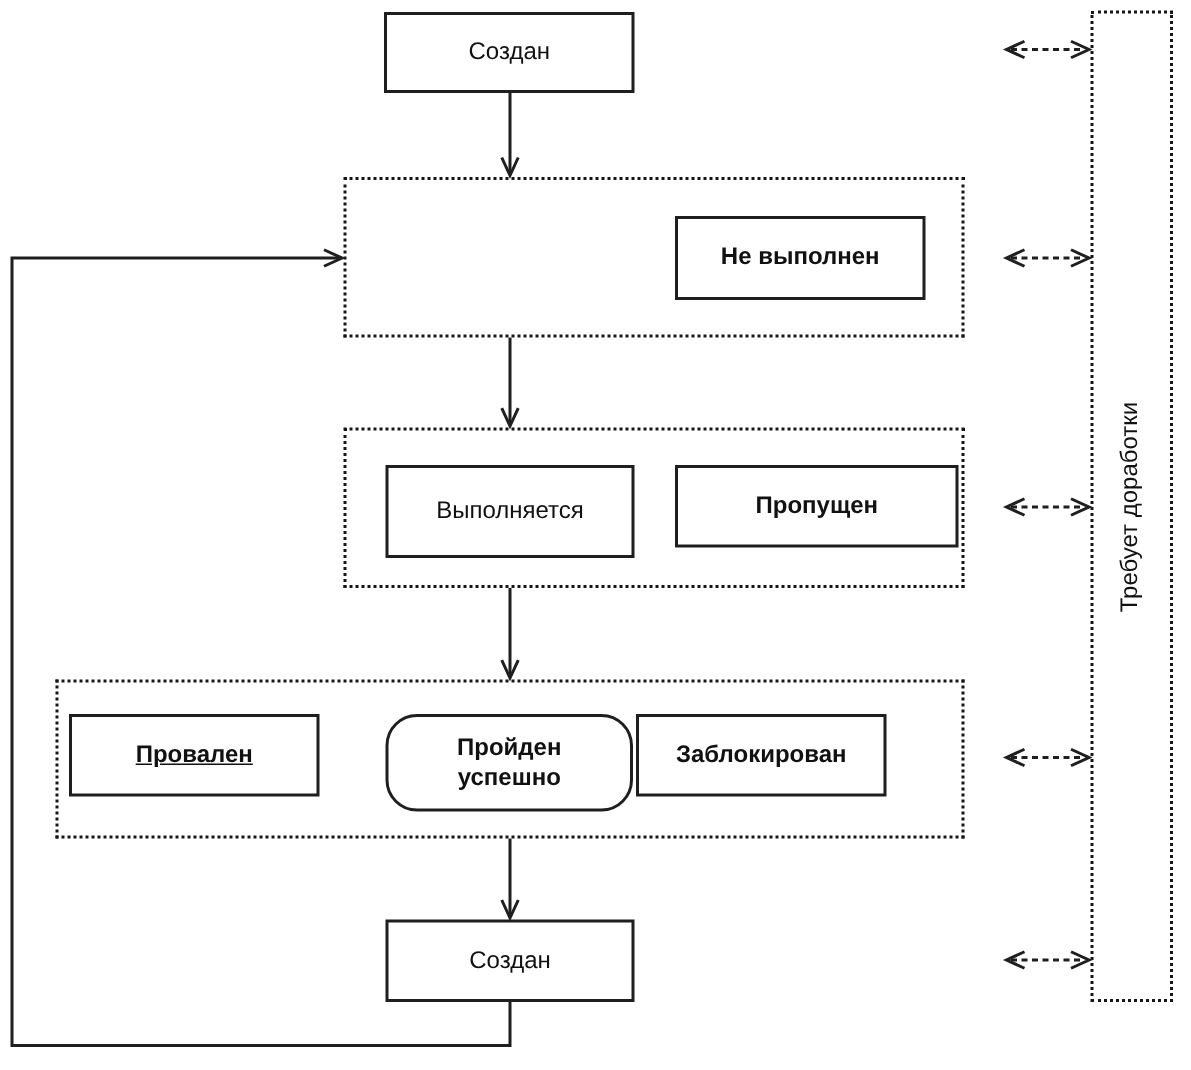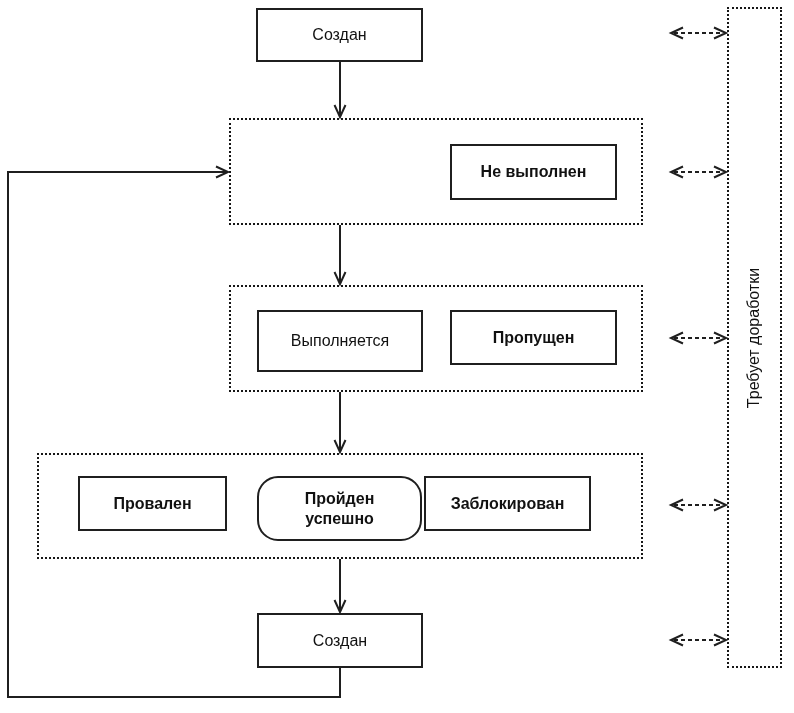--- a/index.html
+++ b/index.html
@@ -87,25 +87,25 @@
 
 
   <div class="node bold" style="left:450px; top:144px; width:167px; height:56px;">
     <span class="lbl">Не выполнен</span>
   </div>
 
   <div class="node" style="left:257px; top:310px; width:166px; height:62px;">
     <span class="lbl">Выполняется</span>
   </div>
 
-  <div class="node bold" style="left:450px; top:310px; width:167px; height:55px;">
+  <div class="node bold" style="left:450px; top:310px; width:189px; height:55px;">
     <span class="lbl">Пропущен</span>
   </div>
 
-  <div class="node bold" style="left:78px; top:476px; width:149px; height:55px;">
+  <div class="node bold" style="left:46px; top:476px; width:167px; height:55px;text-decoration:underline;">
     <span class="lbl">Провален</span>
   </div>
 
   <div class="node bold" style="left:257px; top:476px; width:165px; height:65px;border-radius:21px;">
     <span class="lbl narrow">Пройден успешно</span>
   </div>
 
   <div class="node bold" style="left:424px; top:476px; width:167px; height:55px;">
     <span class="lbl">Заблокирован</span>
   </div>

